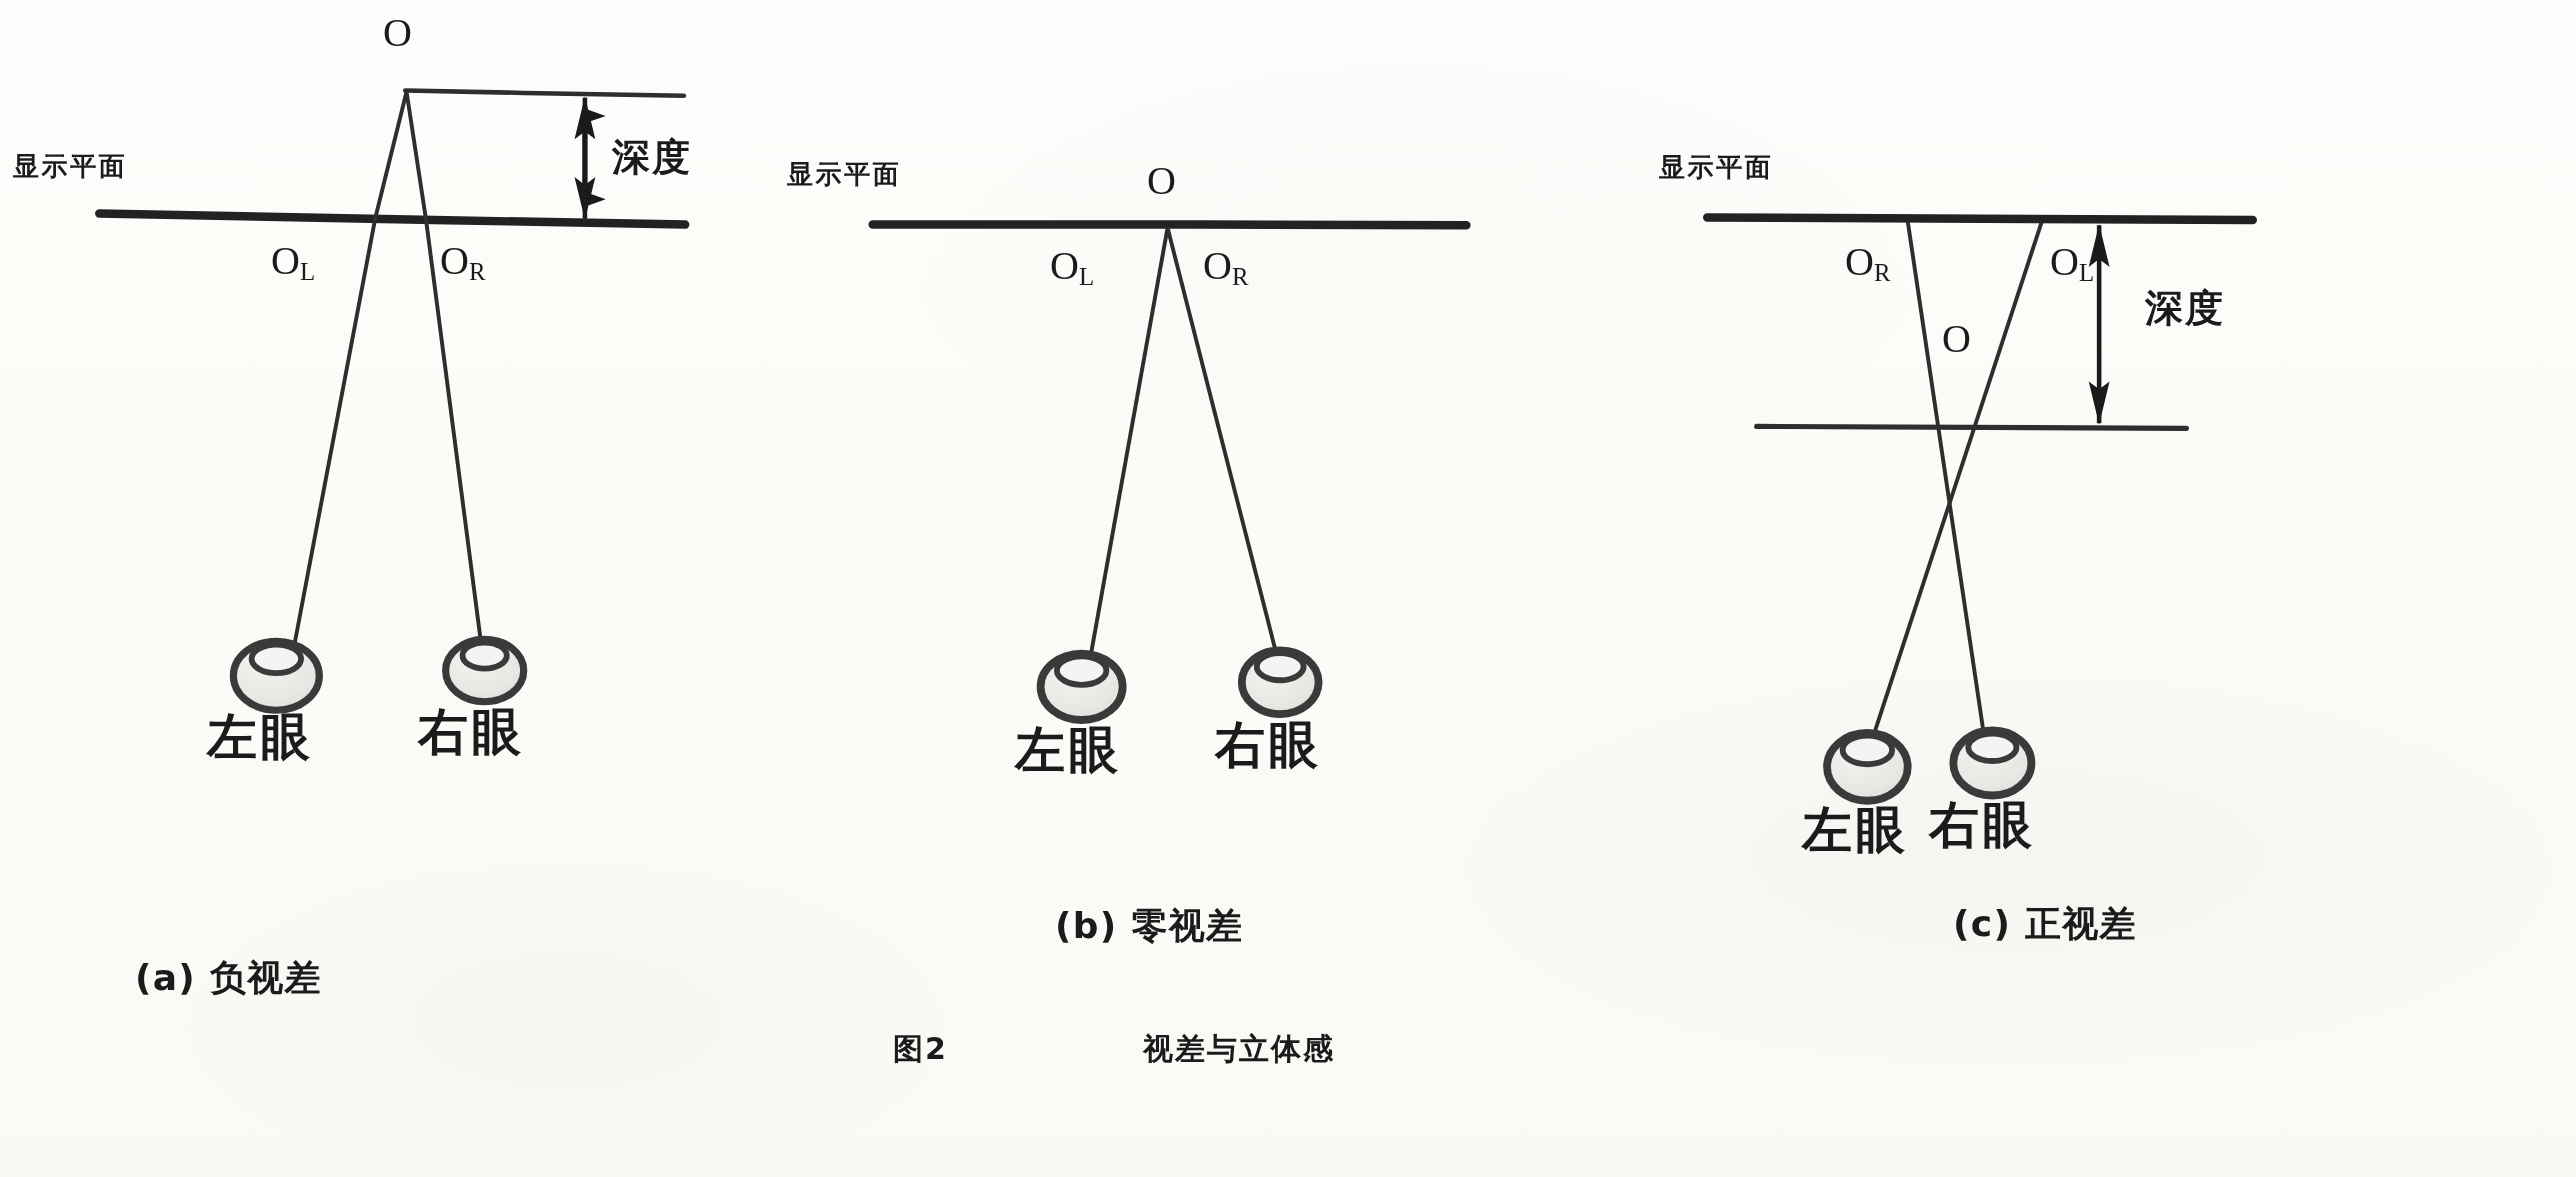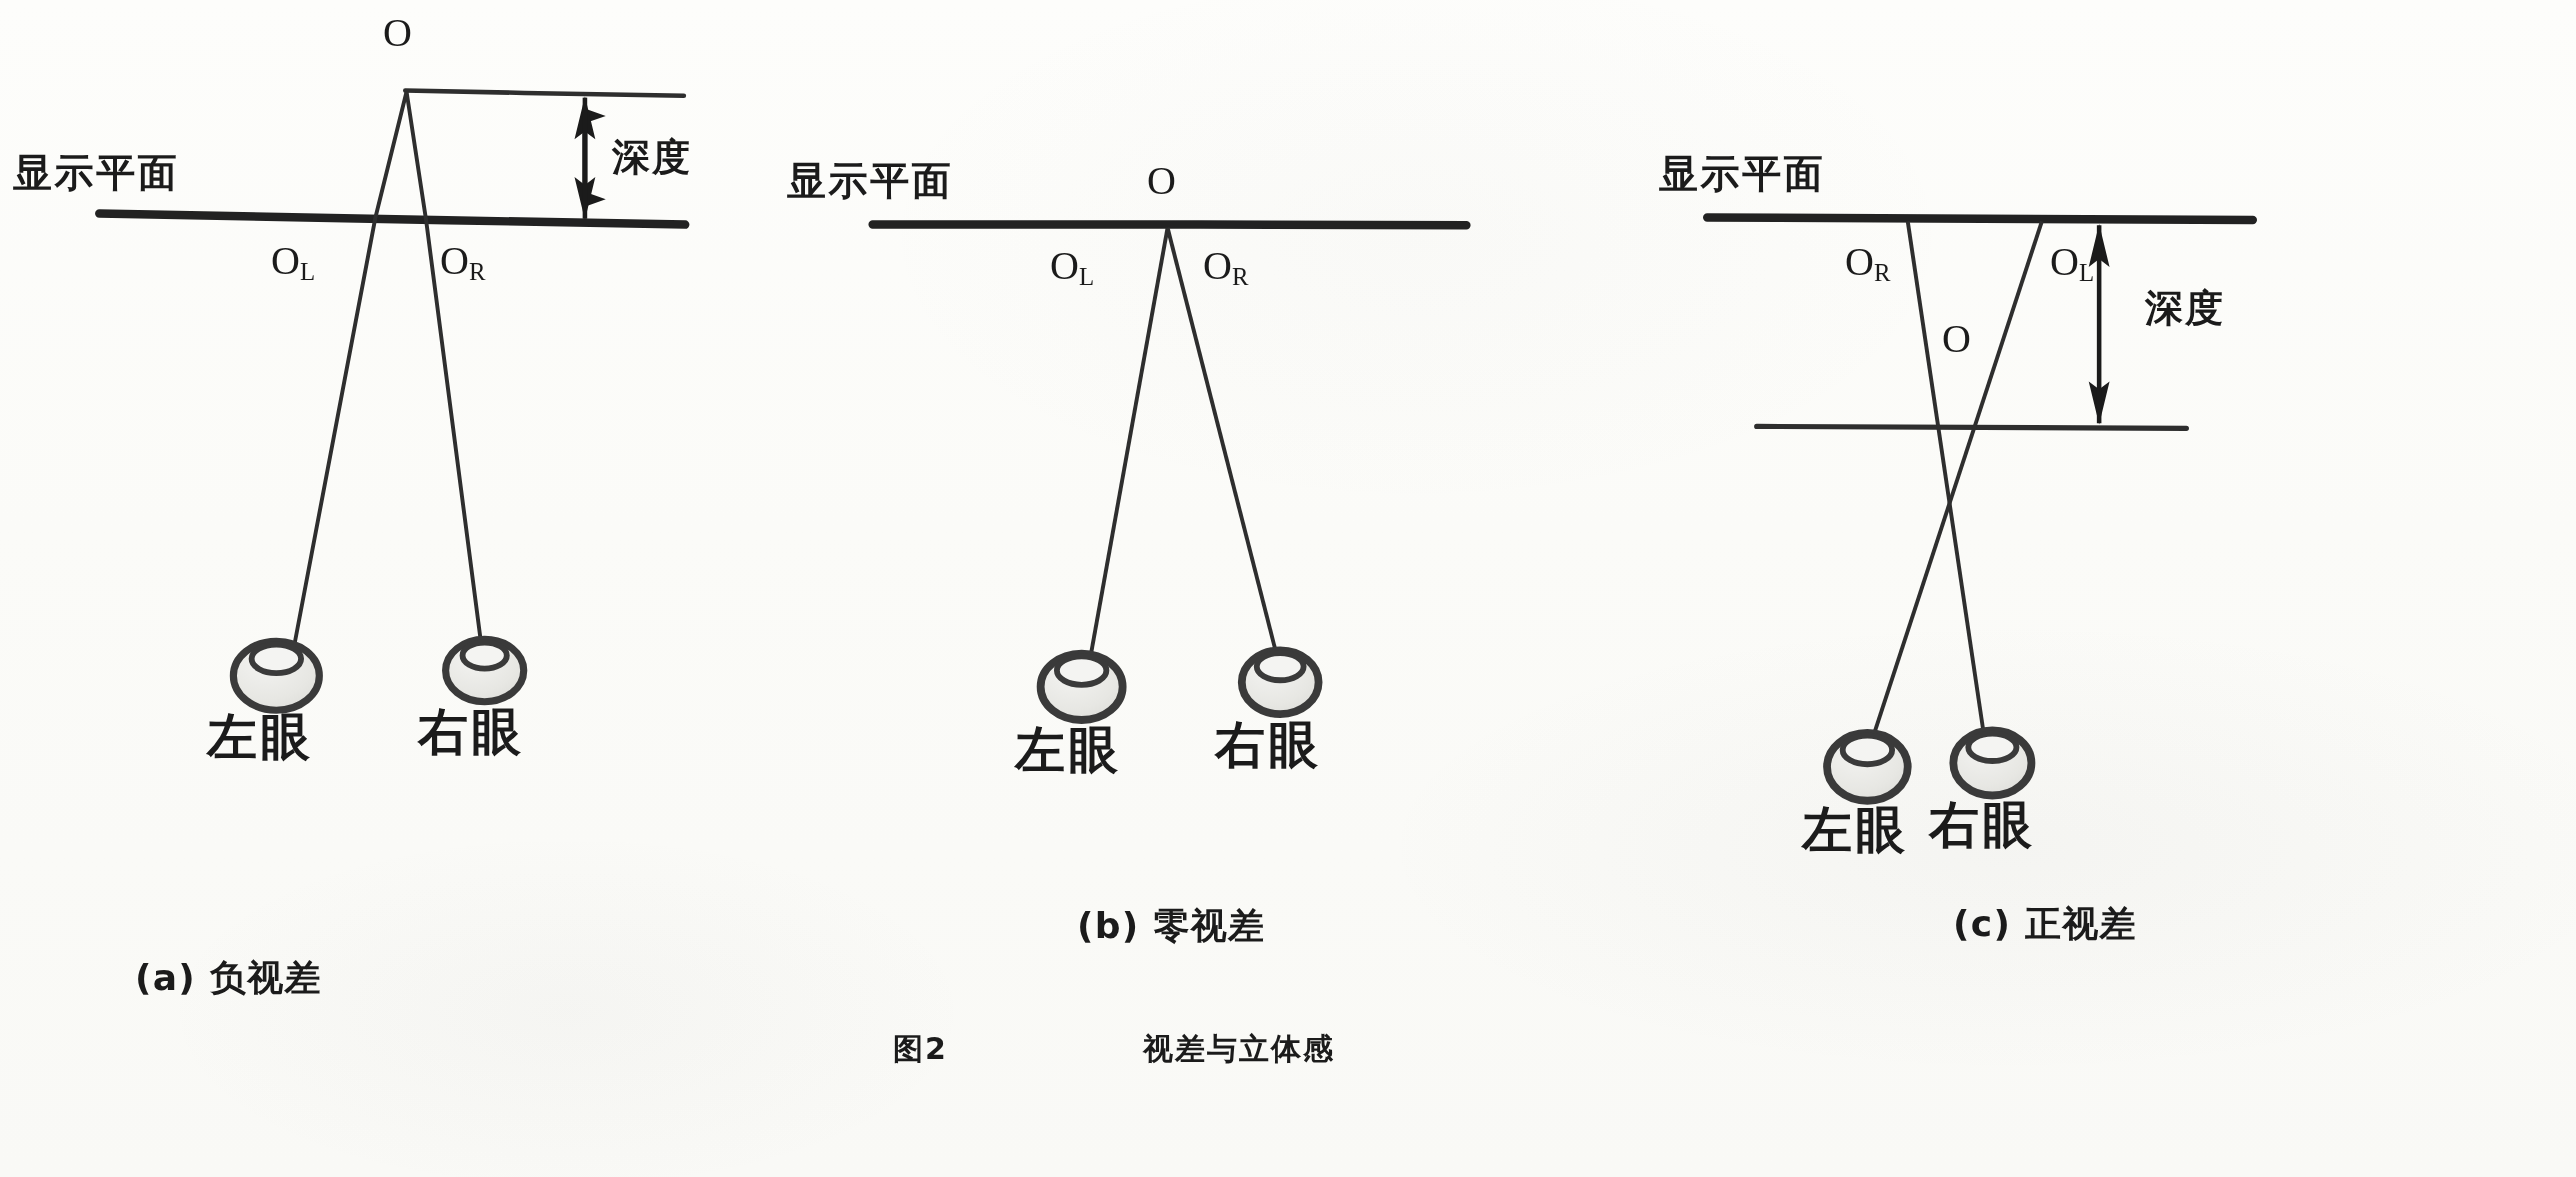--- a/index.html
+++ b/index.html
@@ -47,21 +47,21 @@
     font-family: "Liberation Serif", "DejaVu Serif", serif;
   }
   .sub {
     font-size: 0.62em;
     vertical-align: baseline;
     position: relative;
     top: 0.26em;
     letter-spacing: 0;
   }
   
-  .plane-label { font-size: 39px; letter-spacing: 2.6px; }
+  .plane-label { font-size: 26px; letter-spacing: 2.6px; }
   .depth-label { font-size: 38px; letter-spacing: 2px; }
   .eye-label   { font-size: 50px; letter-spacing: 3.3px; }
   .pt-label    { font-size: 40px; }
   .sub-caption { font-size: 36px; letter-spacing: 1.3px; }
   .fig-caption { font-size: 30px; letter-spacing: 2px; }
   .caption-a   { font-weight: 700; }
 </style>
 </head>
 <body>
 
@@ -172,21 +172,21 @@
   <div class="txt lat pt-label" style="left:1147px; top:161px;">O</div>
 
   <div class="txt lat pt-label" style="left:1050px; top:246px;"><span>O</span><span class="sub">L</span></div>
 
   <div class="txt lat pt-label" style="left:1203px; top:246px;"><span>O</span><span class="sub">R</span></div>
 
   <div class="txt cn eye-label" style="left:1015px; top:725px;">左眼</div>
 
   <div class="txt cn eye-label" style="left:1215px; top:720px;">右眼</div>
 
-  <div class="txt cn sub-caption" style="left:1077px; top:908px;">(b) 零视差</div>
+  <div class="txt cn sub-caption" style="left:1055px; top:908px;">(b) 零视差</div>
 
   <div class="txt cn plane-label" style="left:1659px; top:154px;">显示平面</div>
 
   <div class="txt lat pt-label" style="left:1845px; top:242px;"><span>O</span><span class="sub">R</span></div>
 
   <div class="txt lat pt-label" style="left:2050px; top:242px;"><span>O</span><span class="sub">L</span></div>
 
   <div class="txt lat pt-label" style="left:1942px; top:319px;">O</div>
 
   <div class="txt cn depth-label" style="left:2145px; top:289px;">深度</div>

